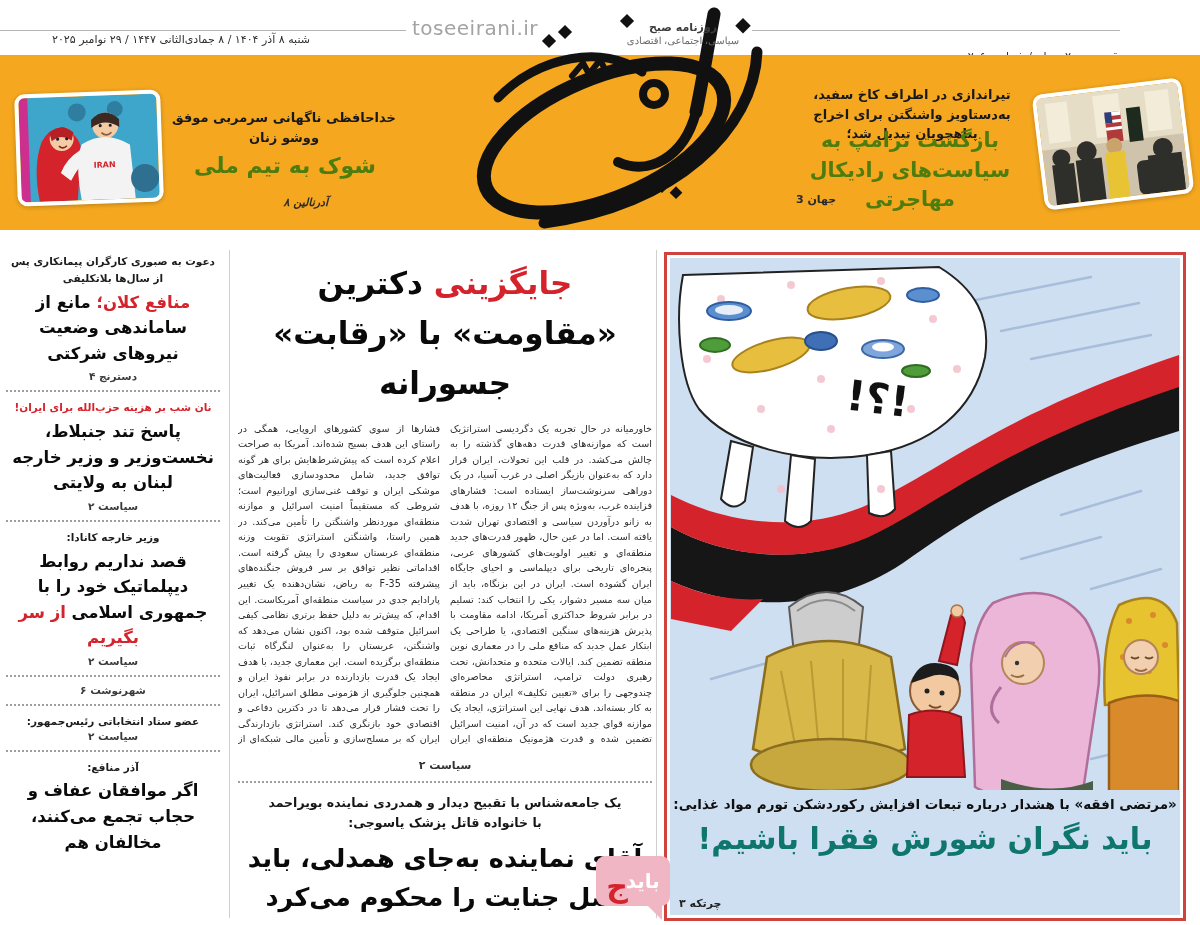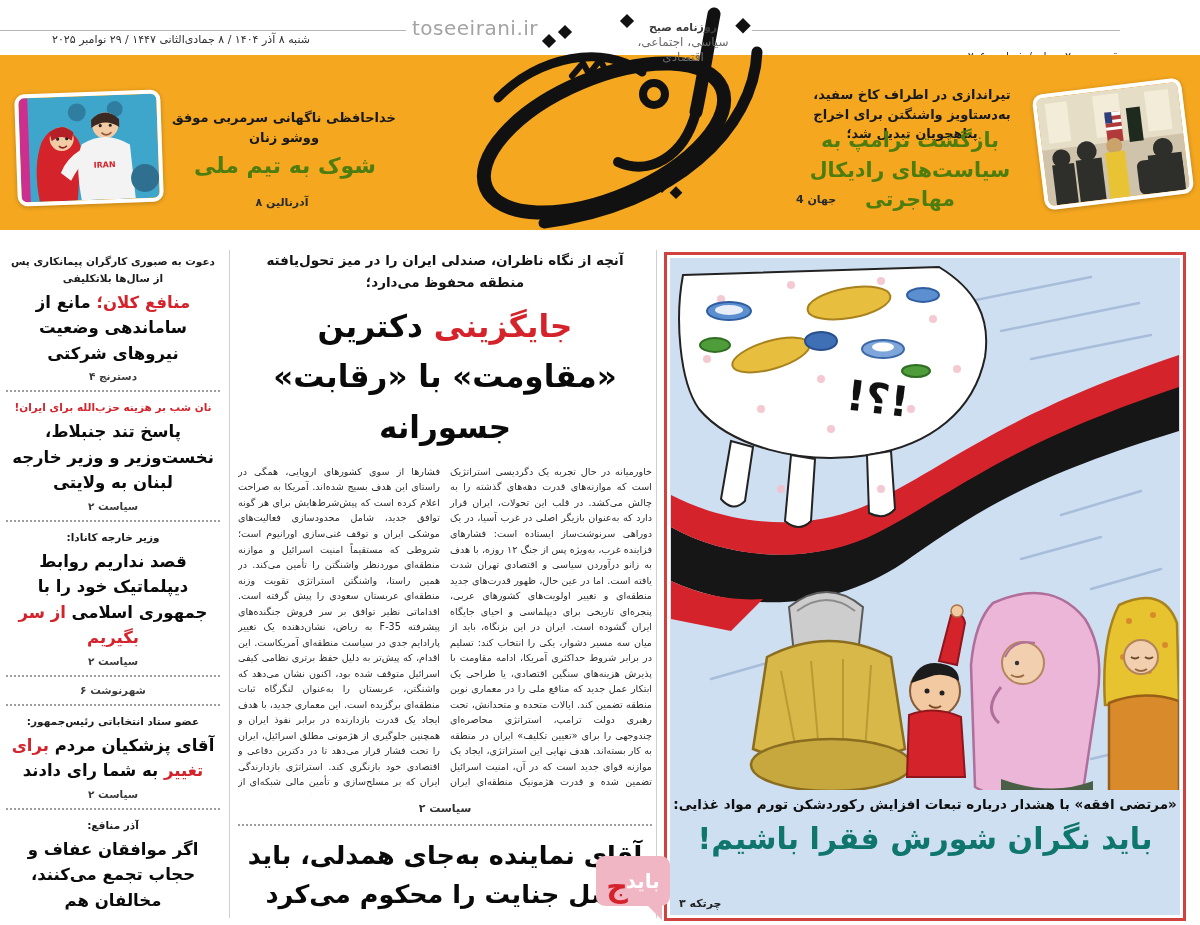--- a/index.html
+++ b/index.html
@@ -8,21 +8,21 @@
   .abs{position:absolute;}
   [data-bind]:empty{display:none;}
 
   
   .h-rule{height:1px;background:#b5b5b5;}
   .url{font-size:20px;color:#a3a3a3;direction:ltr;letter-spacing:.5px;}
   .dateline,.priceline{font-size:11px;color:#2e2e2e;}
 
   .logo-sub{width:118px;text-align:center;color:#3c3c3c;line-height:1.25;}
   .logo-sub .l1{font-weight:bold;font-size:11px;}
-  .logo-sub .l2{font-size:12px;color:#6a6a6a;}
+  .logo-sub .l2{font-size:10px;color:#6a6a6a;font-family:Liberation Serif, serif;}
 
   
   .banner{left:0;top:55px;width:1200px;height:175px;background:#F4A71F;}
   .teaser-kicker{font-size:13px;font-weight:bold;color:#191919;text-align:center;line-height:1.5;}
   .teaser-title{font-weight:bold;color:#4d7c0f;text-align:center;line-height:1.45;}
   .teaser-section{font-size:11px;font-weight:bold;color:#2b2b2b;}
   .photo{border:4px solid #fff;border-radius:10px;overflow:hidden;box-shadow:0 1px 4px rgba(0,0,0,.25);}
 
   
   .sidebar{left:0;top:246px;width:224px;height:679px;padding:0 4px 0 6px;box-sizing:border-box;
@@ -104,21 +104,21 @@
         <rect x="170" y="16" width="10" height="10" transform="rotate(45 175 21)"></rect>
         <rect x="286" y="20" width="11" height="11" transform="rotate(45 291 25)"></rect>
         <rect x="206" y="182" width="9" height="9" transform="rotate(45 210 186)"></rect>
         <rect x="220" y="188" width="9" height="9" transform="rotate(45 224 192)"></rect>
       </g>
     </svg>
   </div>
 
   <div class="abs teaser-kicker" style="left:788px;top:85px;width:248px;" data-bind="banner.right.kicker">تیراندازی در اطراف کاخ سفید، به‌دستاویز واشنگتن برای اخراج پناهجویان تبدیل شد؛</div>
   <div class="abs teaser-title" style="left:780px;top:126px;width:260px;font-size:20.5px;" data-bind="banner.right.title">بازگشت ترامپ به سیاست‌های رادیکال مهاجرتی</div>
-  <div class="abs teaser-section" style="left:796px;top:193px;" data-bind="banner.right.section">جهان 4</div>
+  <div class="abs teaser-section" style="left:796px;top:193px;" data-bind="banner.right.section">جهان 3</div>
 
   <div class="abs photo" style="left:1038px;top:86px;width:142px;height:108px;transform:rotate(-7deg);">
     <svg width="142" height="108" viewBox="0 0 142 108">
       <rect width="142" height="108" fill="#cfc3ab"></rect>
       <rect x="0" y="0" width="142" height="52" fill="#e6ddc6"></rect>
       <rect x="8" y="6" width="22" height="40" fill="#f2ecd8"></rect>
       <rect x="56" y="4" width="26" height="42" fill="#f2ecd8"></rect>
       <rect x="108" y="6" width="24" height="40" fill="#f2ecd8"></rect>
       <g>
         <rect x="66" y="22" width="16" height="30" fill="#b03a3a"></rect>
@@ -166,21 +166,21 @@
         <path d="M82,37 q5,5 10,0" stroke="#8a5a40" stroke-width="1.6" fill="none"></path>
         <path d="M62,48 q24,-14 48,2 l4,54 l-54,0 q-6,-40 2,-56Z" fill="#f3f3f3"></path>
         <path d="M60,54 q-14,8 -20,22 l10,8 q8,-14 14,-18Z" fill="#f3f3f3"></path>
         <text x="84" y="72" font-size="8" font-weight="bold" fill="#d5232b" text-anchor="middle" data-bind="banner.left.jersey_text">IRAN</text>
       </g>
       <circle cx="124" cy="84" r="14" fill="#2f6f90"></circle>
     </svg>
   </div>
   <div class="abs teaser-title" style="left:180px;top:150px;width:210px;font-size:22px;" data-bind="banner.left.title">شوک به تیم ملی</div>
   <div class="abs teaser-kicker" style="left:170px;top:108px;width:228px;" data-bind="banner.left.kicker">خداحافظی ناگهانی سرمربی موفق ووشو زنان</div>
-  <div class="abs teaser-section" style="left:252px;top:196px;width:60px;text-align:center;" data-bind="banner.left.section">آدرنالین ۸</div>
+  <div class="abs teaser-section" style="left:268px;top:196px;width:60px;text-align:right;font-style:italic;" data-bind="banner.left.section">آدرنالین ۸</div>
 
   <div class="abs v-rule" style="left:229px;top:250px;height:668px;"></div>
   <div class="abs v-rule" style="left:656px;top:250px;height:668px;"></div>
 
   <div class="abs sidebar">
 
     <div class="sb-item">
       <div class="sb-kicker" data-bind="sidebar.items.0.kicker">دعوت به صبوری کارگران پیمانکاری پس از سال‌ها بلاتکلیفی</div>
       <div class="sb-title"><span class="red" data-bind="sidebar.items.0.t_red">منافع کلان؛</span><span data-bind="sidebar.items.0.t_post"> مانع از ساماندهی وضعیت نیروهای شرکتی</span></div>
       <div class="sb-section" data-bind="sidebar.items.0.section">دسترنج ۴</div>
@@ -197,41 +197,40 @@
       <div class="sb-title"><span data-bind="sidebar.items.2.t_pre">قصد نداریم روابط دیپلماتیک خود را با جمهوری اسلامی </span><span class="red" data-bind="sidebar.items.2.t_red">از سر بگیریم</span></div>
       <div class="sb-section" data-bind="sidebar.items.2.section">سیاست ۲</div>
     </div>
 
     <div class="sb-item">
       <div class="sb-section" data-bind="sidebar.items.3.section">شهرنوشت ۶</div>
     </div>
 
     <div class="sb-item">
       <div class="sb-kicker" data-bind="sidebar.items.4.kicker">عضو ستاد انتخاباتی رئیس‌جمهور:</div>
-      <div class="sb-title"><span data-bind="sidebar.items.4.t_pre">آقای پزشکیان مردم </span><span class="red" data-bind="sidebar.items.4.t_red">برای تغییر</span><span data-bind="sidebar.items.4.t_post"> به شما رای دادند</span></div>
       <div class="sb-section" data-bind="sidebar.items.4.section">سیاست ۲</div>
     </div>
 
     <div class="sb-item">
       <div class="sb-kicker" data-bind="sidebar.items.5.kicker">آذر منافع:</div>
       <div class="sb-title"><span data-bind="sidebar.items.5.t_pre">اگر موافقان عفاف و حجاب تجمع می‌کنند، مخالفان هم </span></div>
 
     </div>
 
   </div>
 
   <div class="abs center">
-    <div class="main-kicker" data-bind="main.kicker">آنچه از نگاه ناظران، صندلی ایران را در میز تحول‌یافته منطقه محفوظ می‌دارد؛</div>
     <div class="main-title"><span class="red" data-bind="main.title_red">جایگزینی</span><span data-bind="main.title_rest"> دکترین «مقاومت» با «رقابت» جسورانه</span></div>
     <div class="body-cols">
       <div class="bcol" data-bind="main.col_right">خاورمیانه در حال تجربه یک دگردیسی استراتژیک است که موازنه‌های قدرت دهه‌های گذشته را به چالش می‌کشد. در قلب این تحولات، ایران قرار دارد که به‌عنوان بازیگر اصلی در غرب آسیا، در یک دوراهی سرنوشت‌ساز ایستاده است: فشارهای فزاینده غرب، به‌ویژه پس از جنگ ۱۲ روزه، با هدف به زانو درآوردن سیاسی و اقتصادی تهران شدت یافته است. اما در عین حال، ظهور قدرت‌های جدید منطقه‌ای و تغییر اولویت‌های کشورهای عربی، پنجره‌ای تاریخی برای دیپلماسی و احیای جایگاه ایران گشوده است. ایران در این بزنگاه، باید از میان سه مسیر دشوار، یکی را انتخاب کند: تسلیم در برابر شروط حداکثری آمریکا، ادامه مقاومت با پذیرش هزینه‌های سنگین اقتصادی، یا طراحی یک ابتکار عمل جدید که منافع ملی را در معماری نوین منطقه تضمین کند. ایالات متحده و متحدانش، تحت رهبری دولت ترامپ، استراتژی محاصره‌ای چندوجهی را برای «تعیین تکلیف» ایران در منطقه به کار بسته‌اند. هدف نهایی این استراتژی، ایجاد یک موازنه قوای جدید است که در آن، امنیت اسرائیل تضمین شده و قدرت هژمونیک منطقه‌ای ایران مهار شود. ابزارهای فشار، از سازمان‌های بین‌المللی مانند شورای حکام آژانس بین‌المللی انرژی اتمی گرفته تا محاصره منطقه‌ای و</div>
       <div class="bcol" data-bind="main.col_left">فشارها از سوی کشورهای اروپایی، همگی در راستای این هدف بسیج شده‌اند. آمریکا به صراحت اعلام کرده است که پیش‌شرط‌هایش برای هر گونه توافق جدید، شامل محدودسازی فعالیت‌های موشکی ایران و توقف غنی‌سازی اورانیوم است؛ شروطی که مستقیماً امنیت اسرائیل و موازنه منطقه‌ای موردنظر واشنگتن را تأمین می‌کند. در همین راستا، واشنگتن استراتژی تقویت وزنه منطقه‌ای عربستان سعودی را پیش گرفته است. اقداماتی نظیر توافق بر سر فروش جنگنده‌های پیشرفته F-35 به ریاض، نشان‌دهنده یک تغییر پارادایم جدی در سیاست منطقه‌ای آمریکاست. این اقدام، که پیش‌تر به دلیل حفظ برتری نظامی کیفی اسرائیل متوقف شده بود، اکنون نشان می‌دهد که واشنگتن، عربستان را به‌عنوان لنگرگاه ثبات منطقه‌ای برگزیده است. این معماری جدید، با هدف ایجاد یک قدرت بازدارنده در برابر نفوذ ایران و همچنین جلوگیری از هژمونی مطلق اسرائیل، ایران را تحت فشار قرار می‌دهد تا در دکترین دفاعی و اقتصادی خود بازنگری کند. استراتژی بازدارندگی ایران که بر مسلح‌سازی و تأمین مالی شبکه‌ای از متحدان غیردولتی منطقه‌ای متکی بود، اکنون با چالش‌های سخت و شکست‌های استراتژیک مواجه شده است.</div>
     </div>
     <div class="center-section" data-bind="main.section">سیاست ۲</div>
     <div class="dotted"></div>
+    <div class="bottom-kicker" data-bind="bottom.kicker">یک جامعه‌شناس با تقبیح دیدار و همدردی نماینده بویراحمد با خانواده قاتل پزشک یاسوجی:</div>
     <div class="bottom-title" data-bind="bottom.title">آقای نماینده به‌جای همدلی، باید اصل جنایت را محکوم می‌کرد</div>
 
   </div>
 
   <div class="abs cartoon-box">
     <div class="cartoon-art">
       <svg width="508" height="534" viewBox="0 0 508 534" preserveAspectRatio="xMidYMid slice">
         <rect width="508" height="534" fill="#cfdff2"></rect>
 
         <g stroke="#a7bdd9" stroke-width="2.5" stroke-linecap="round">

